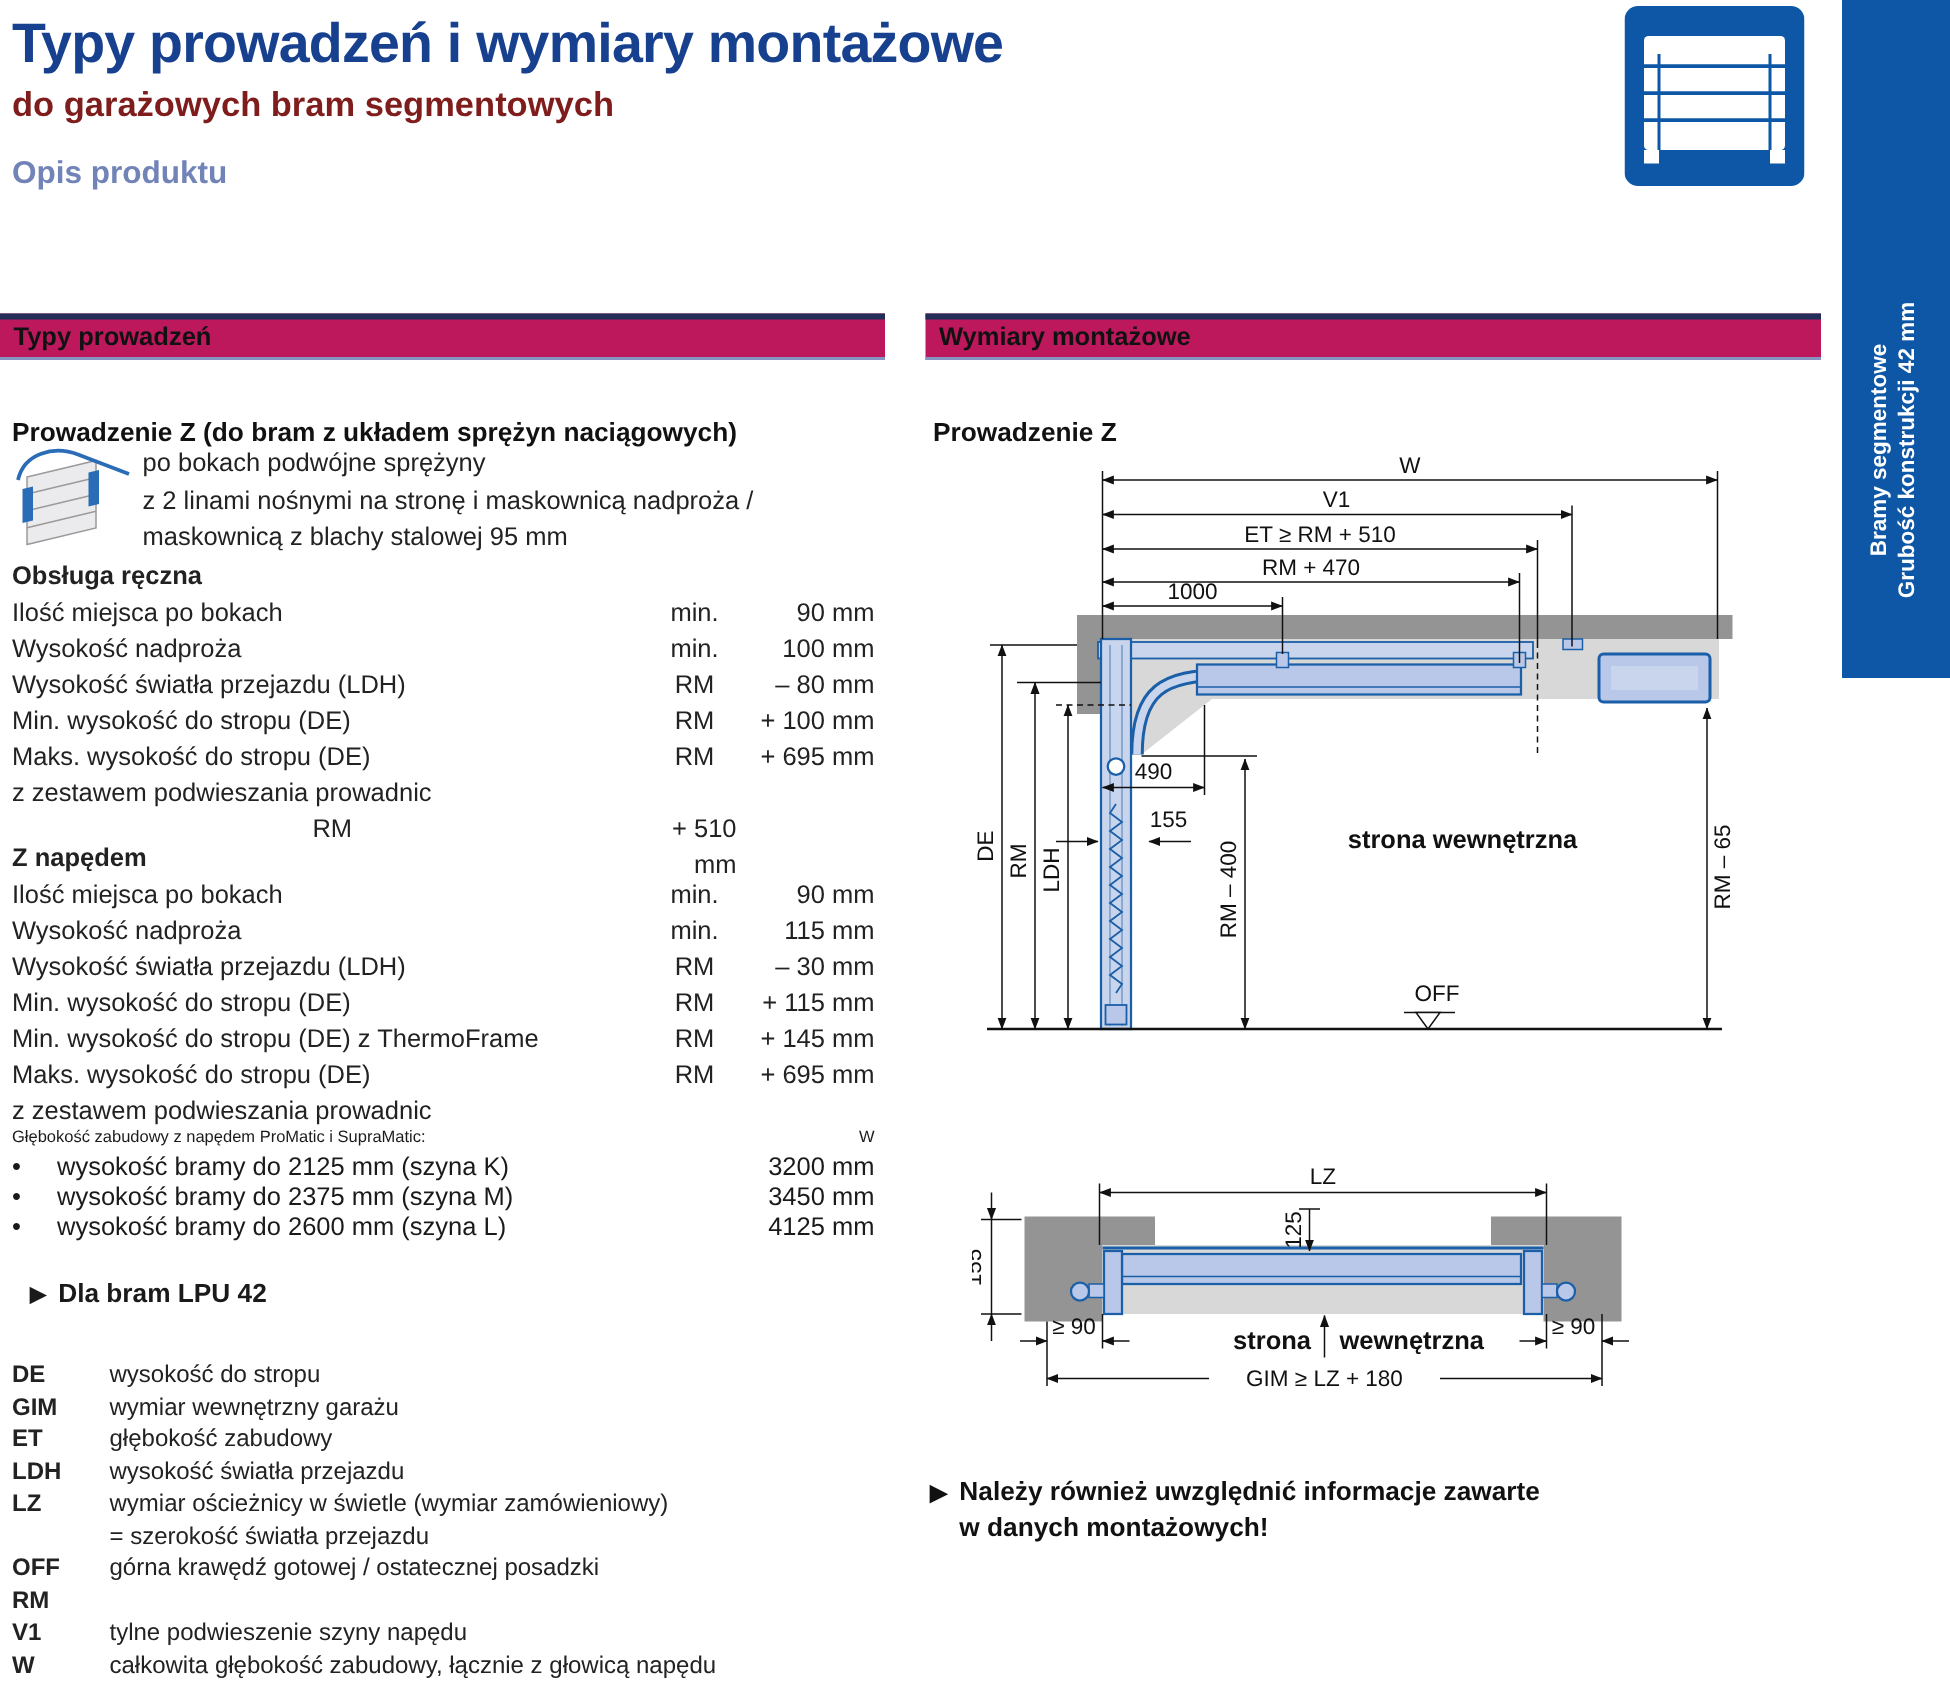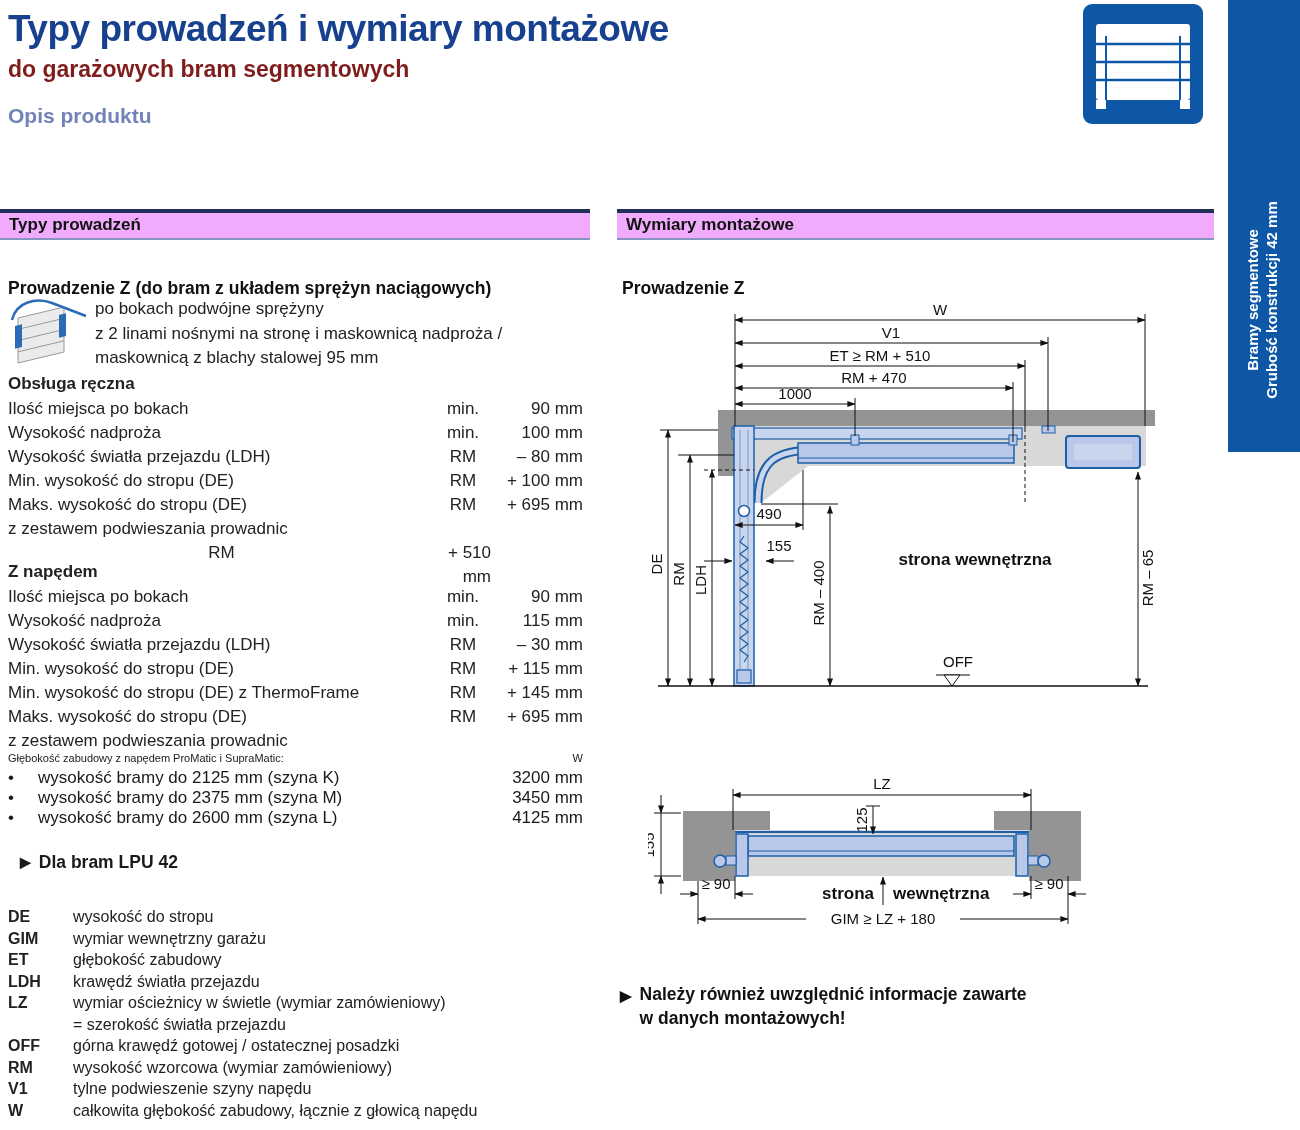--- a/index.html
+++ b/index.html
@@ -8,21 +8,21 @@
     font-family:"Liberation Sans", sans-serif;color:#1a1a1a;overflow:hidden;
     -webkit-font-smoothing:antialiased;
   }
   .abs{position:absolute;}
   
   .page-title{left:8px;top:8px;font-size:37px;font-weight:bold;color:#17418f;letter-spacing:-0.5px;}
   .page-subtitle{left:8px;top:56px;font-size:23px;font-weight:bold;color:#7f1d1d;}
   .page-section{left:8px;top:104px;font-size:21px;font-weight:bold;color:#7283b8;}
   
   .bar{
-    height:25px;background:#f0abfc;border-top:4px solid #232f58;border-bottom:2px solid #8595c0;
+    height:25px;background:#be185d;border-top:4px solid #232f58;border-bottom:2px solid #8595c0;
     font-size:17px;font-weight:bold;color:#111;line-height:24px;padding-left:9px;box-sizing:content-box;
   }
   .bar-left{left:0;top:209px;width:581px;}
   .bar-right{left:617px;top:209px;width:588px;}
   .subhead{font-size:17.5px;font-weight:bold;color:#111;margin-top:32px;}
   
   .intro-text{left:95px;top:297px;width:480px;font-size:17px;line-height:24.5px;color:#222;}
   .spec{width:575px;font-size:17px;line-height:24px;color:#222;}
   .spec-title{font-weight:bold;margin-bottom:1px;}
   .spec-row{display:grid;grid-template-columns:1fr 56px 92px;}
@@ -215,36 +215,35 @@
   <div class="legend-row">
     <span class="legend-term">GIM</span>
     <span>wymiar wewnętrzny garażu</span>
   </div>
   <div class="legend-row">
     <span class="legend-term">ET</span>
     <span>głębokość zabudowy</span>
   </div>
   <div class="legend-row">
     <span class="legend-term">LDH</span>
-    <span>krawędź światła przejazdu</span>
+    <span>wysokość światła przejazdu</span>
   </div>
   <div class="legend-row">
     <span class="legend-term">LZ</span>
     <span>
       <span style="display:block;">wymiar ościeżnicy w świetle (wymiar zamówieniowy)</span>
       <span style="display:block;">= szerokość światła przejazdu</span>
     </span>
   </div>
   <div class="legend-row">
     <span class="legend-term">OFF</span>
     <span>górna krawędź gotowej / ostatecznej posadzki</span>
   </div>
   <div class="legend-row">
     <span class="legend-term">RM</span>
-    <span>wysokość wzorcowa (wymiar zamówieniowy)</span>
   </div>
   <div class="legend-row">
     <span class="legend-term">V1</span>
     <span>tylne podwieszenie szyny napędu</span>
   </div>
   <div class="legend-row">
     <span class="legend-term">W</span>
     <span>całkowita głębokość zabudowy, łącznie z głowicą napędu</span>
   </div>
 </div>

